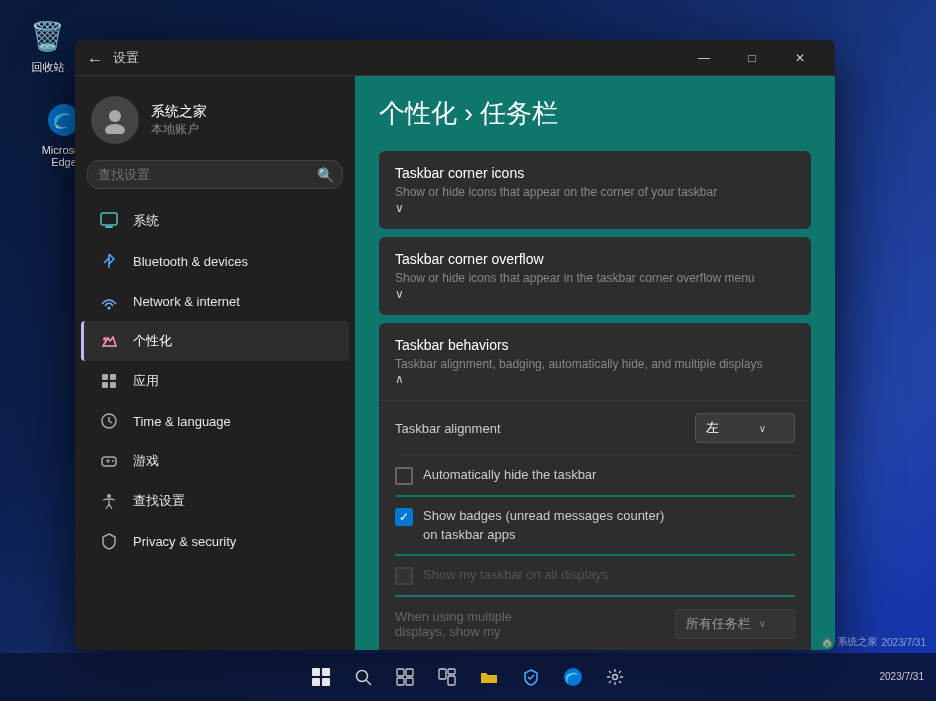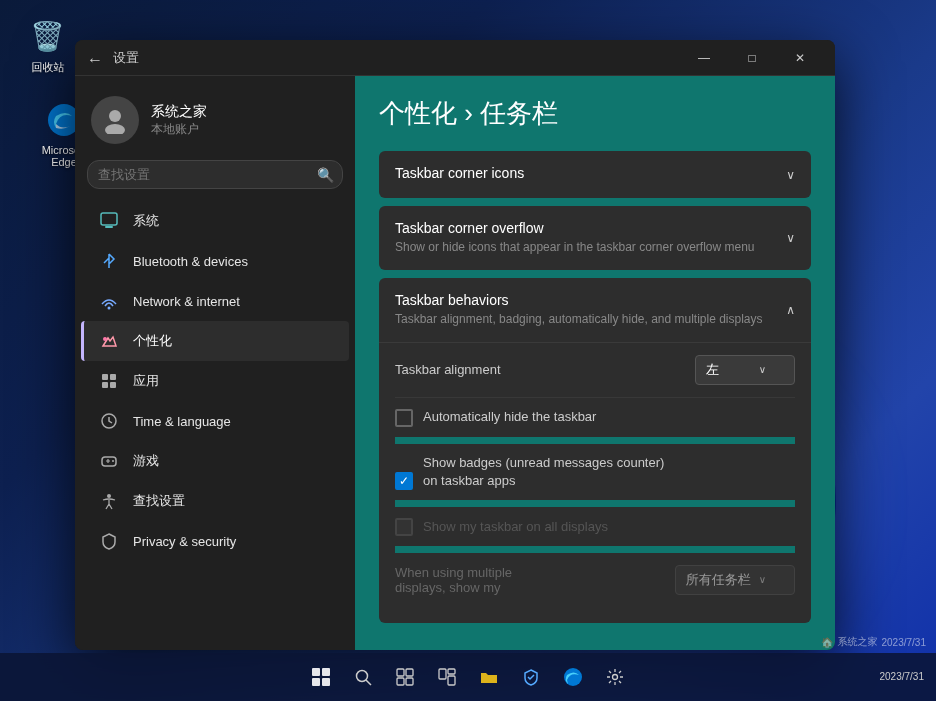--- a/index.html
+++ b/index.html
@@ -249,24 +249,24 @@
     
     .setting-section {
       background: #2d2d2d;
       border-radius: 6px;
       margin-bottom: 8px;
       overflow: hidden;
     }
 
     .section-header {
       display: flex;
-      align-items: center;
       justify-content: space-between;
       padding: 14px 16px;
       cursor: pointer;
+      flex-direction: column;
     }
 
     .section-title-area { flex: 1; }
     .section-title { color: #fff; font-size: 14px; margin-bottom: 3px; }
     .section-desc { color: #888; font-size: 12px; line-height: 1.4; }
 
     .section-chevron { color: #ccc; font-size: 12px; }
 
     
     .section-body {
@@ -299,24 +299,24 @@
       min-width: 100px;
       display: flex;
       align-items: center;
       gap: 8px;
     }
     .dropdown-arrow { color: #ccc; font-size: 10px; margin-left: auto; }
 
     
     .checkbox-wrapper {
       display: flex;
-      align-items: flex-end;
+      align-items: flex-start;
       gap: 10px;
       padding: 10px 0;
-      border-bottom: 7px solid #0f766e;
+      border-bottom: 2px solid #0f766e;
     }
     .checkbox-wrapper:last-child { border-bottom: none; }
     .checkbox {
       width: 18px;
       height: 18px;
       border: 2px solid #666;
       border-radius: 2px;
       flex-shrink: 0;
       margin-top: 1px;
       display: flex;
@@ -512,20 +512,21 @@
       </div>
 
       <div class="main-content">
 
         <div class="page-title">个性化 › 任务栏</div>
 
         <div class="setting-section">
           <div class="section-header">
             <div class="section-title-area">
               <div class="section-title">Taskbar corner icons</div>
+              <div class="section-desc">Show or hide icons that appear on the corner of your taskbar</div>
             </div>
             <span class="section-chevron">∨</span>
           </div>
         </div>
 
         <div class="setting-section">
           <div class="section-header">
             <div class="section-title-area">
               <div class="section-title">Taskbar corner overflow</div>
               <div class="section-desc">Show or hide icons that appear in the taskbar corner overflow menu</div>

